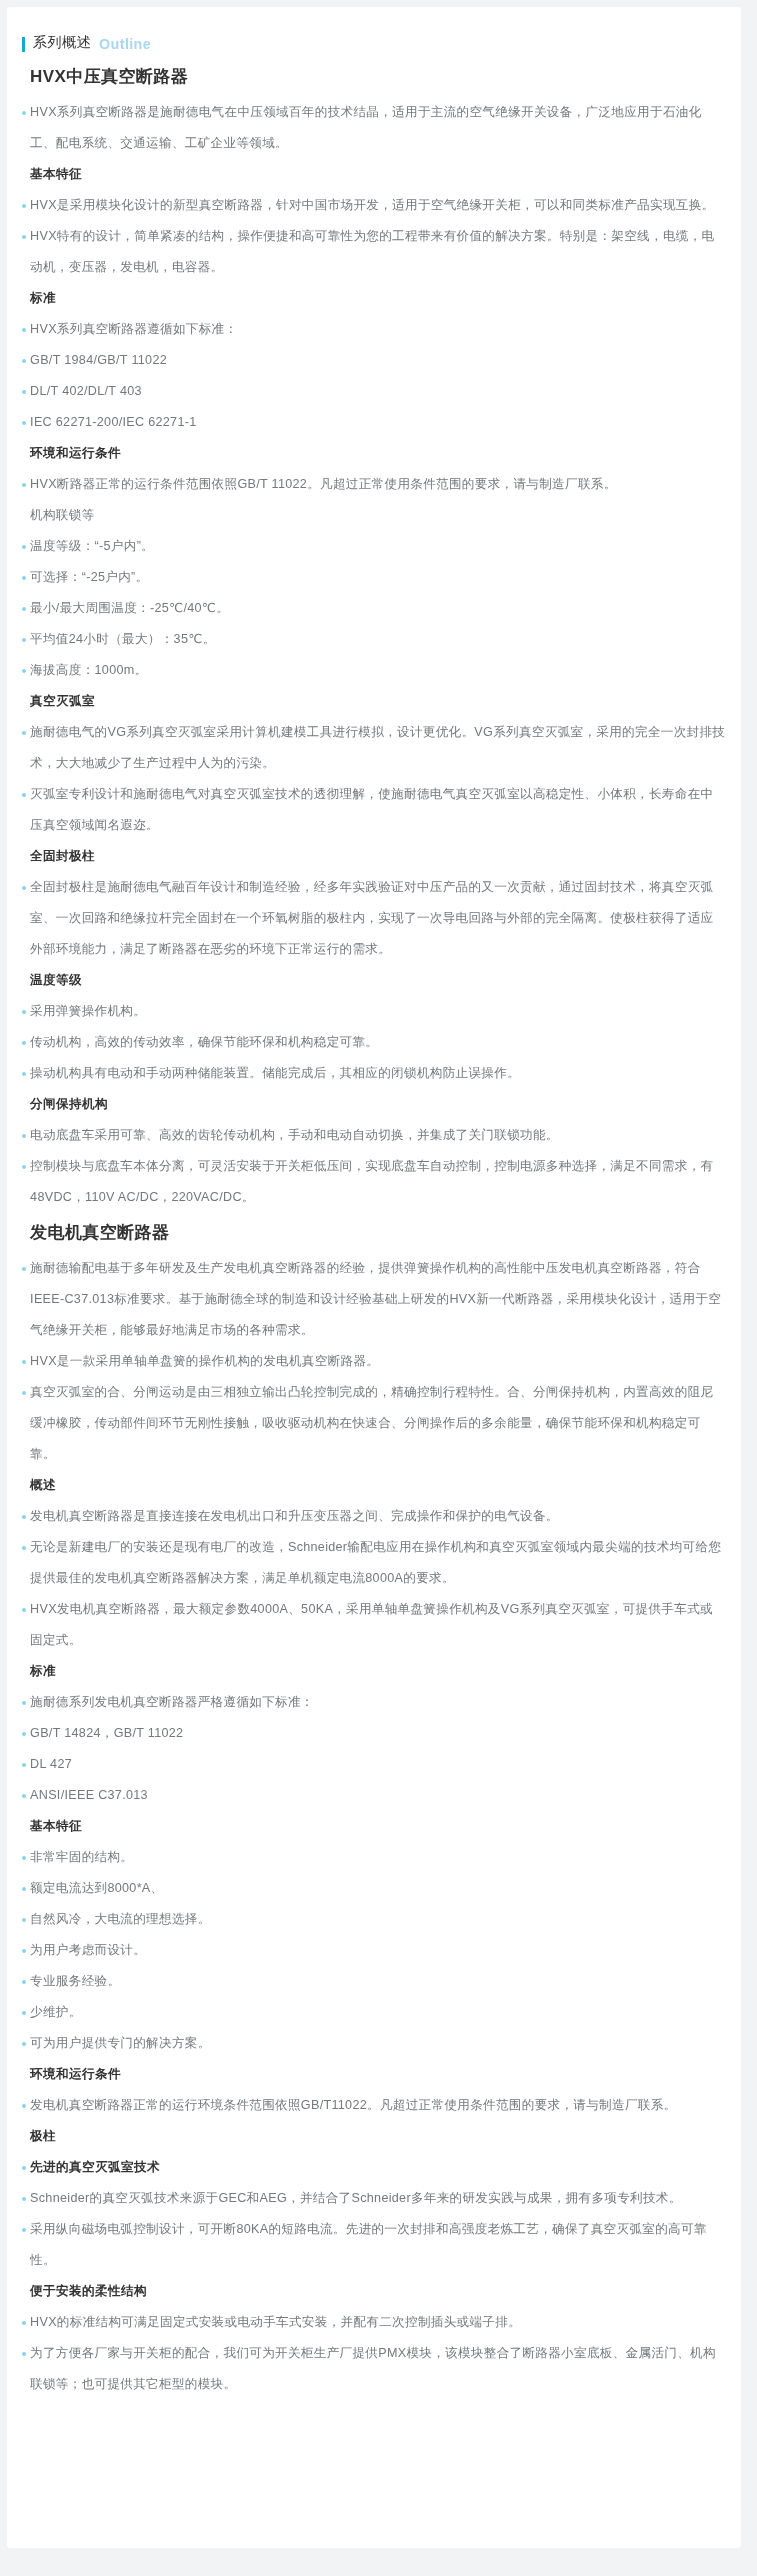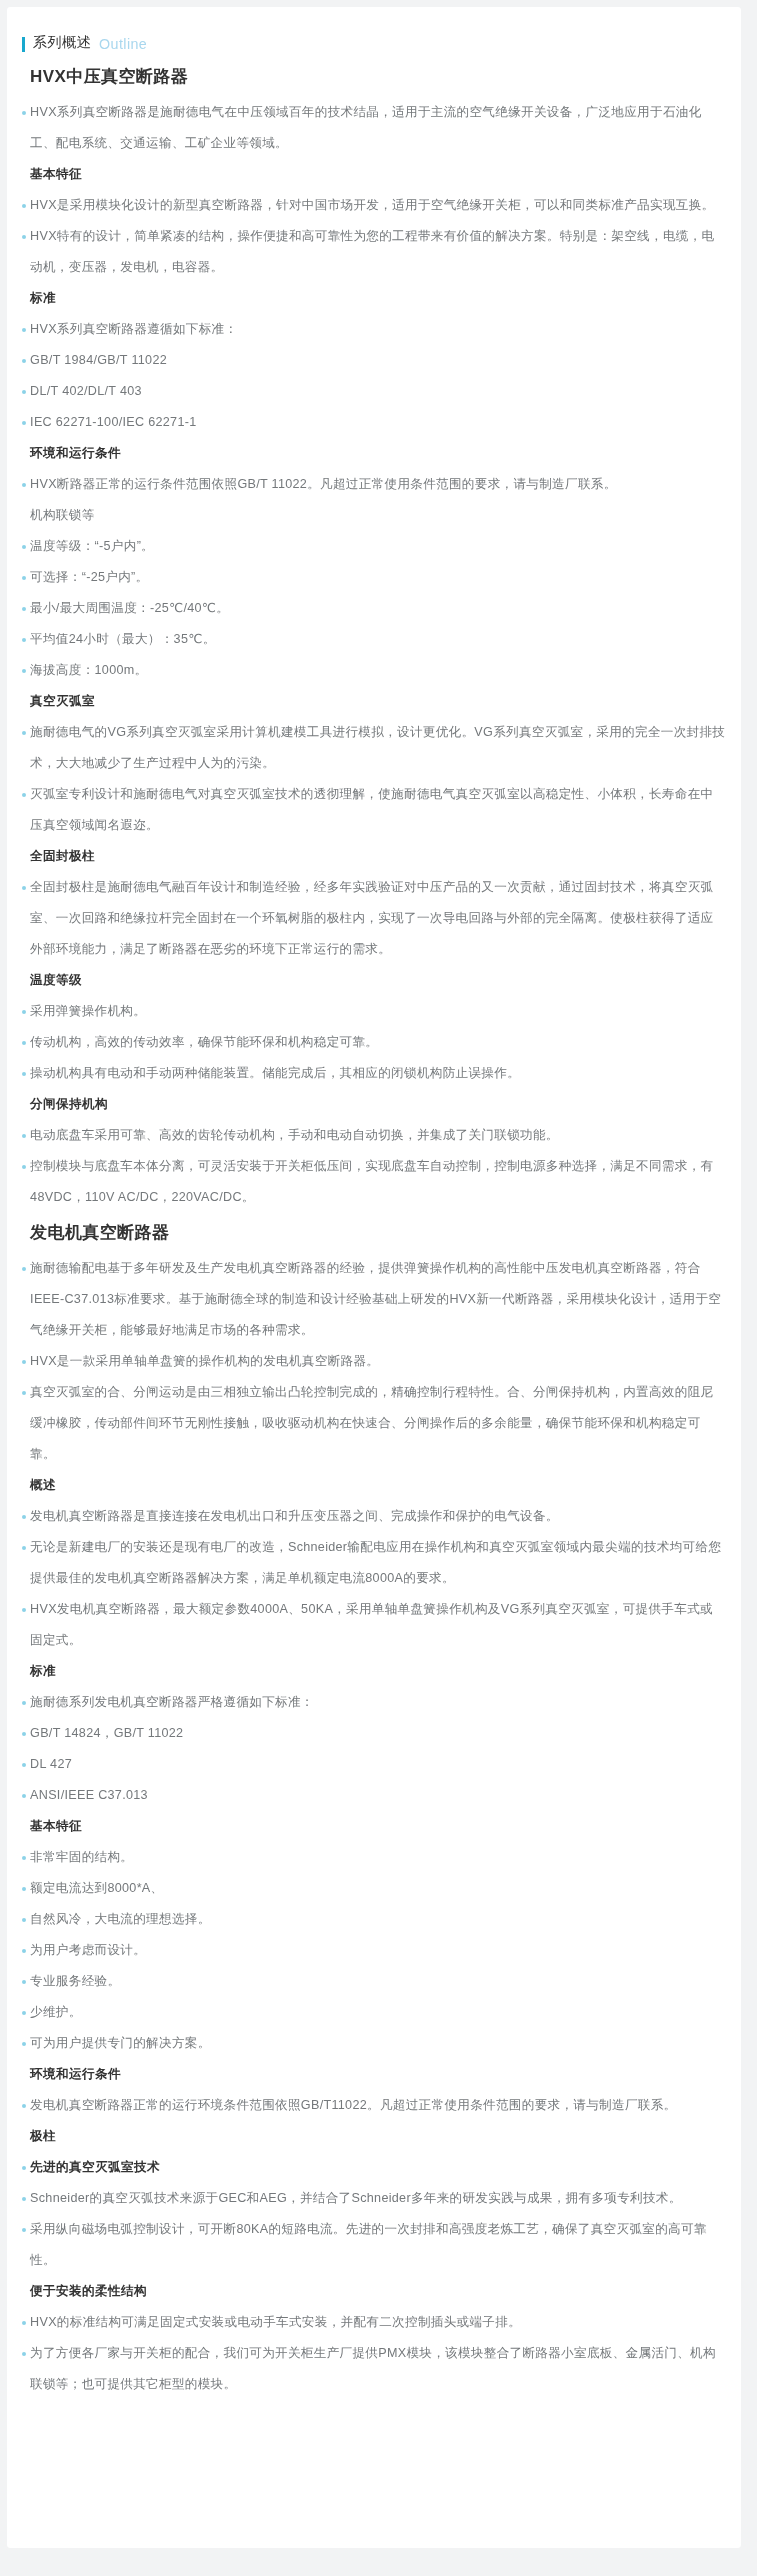--- a/index.html
+++ b/index.html
@@ -41,21 +41,21 @@
   .title-zh{
     color:var(--heading);
     font-size:14.3px;
     font-weight:500;
     margin-left:7.6px;
     letter-spacing:0.4px;
   }
   .title-en{
     color:var(--title-en);
     font-size:14.3px;
-    font-weight:400;
+    font-weight:700;
     margin-left:7.6px;
     letter-spacing:0.4px;
   }
   .blocks{padding-left:0;}
   .h1{
     color:var(--heading);
     font-size:17px;
     font-weight:700;
     line-height:40px;
     margin-left:8.4px;
@@ -106,21 +106,21 @@
   <div class="blocks">
       <h1 class="h1">HVX中压真空断路器</h1>
       <div class="bullet"><span class="dot"></span><span>HVX系列真空断路器是施耐德电气在中压领域百年的技术结晶，适用于主流的空气绝缘开关设备，广泛地应用于石油化工、配电系统、交通运输、工矿企业等领域。</span></div>
       <div class="h2">基本特征</div>
       <div class="bullet"><span class="dot"></span><span>HVX是采用模块化设计的新型真空断路器，针对中国市场开发，适用于空气绝缘开关柜，可以和同类标准产品实现互换。</span></div>
       <div class="bullet"><span class="dot"></span><span>HVX特有的设计，简单紧凑的结构，操作便捷和高可靠性为您的工程带来有价值的解决方案。特别是：架空线，电缆，电动机，变压器，发电机，电容器。</span></div>
       <div class="h2">标准</div>
       <div class="bullet"><span class="dot"></span><span>HVX系列真空断路器遵循如下标准：</span></div>
       <div class="bullet"><span class="dot"></span><span>GB/T 1984/GB/T 11022</span></div>
       <div class="bullet"><span class="dot"></span><span>DL/T 402/DL/T 403</span></div>
-      <div class="bullet"><span class="dot"></span><span>IEC 62271-100/IEC 62271-1</span></div>
+      <div class="bullet"><span class="dot"></span><span>IEC 62271-200/IEC 62271-1</span></div>
       <div class="h2">环境和运行条件</div>
       <div class="bullet"><span class="dot"></span><span>HVX断路器正常的运行条件范围依照GB/T 11022。凡超过正常使用条件范围的要求，请与制造厂联系。</span></div>
       <div class="plain">机构联锁等</div>
       <div class="bullet"><span class="dot"></span><span>温度等级：“-5户内”。</span></div>
       <div class="bullet"><span class="dot"></span><span>可选择：“-25户内”。</span></div>
       <div class="bullet"><span class="dot"></span><span>最小/最大周围温度：-25℃/40℃。</span></div>
       <div class="bullet"><span class="dot"></span><span>平均值24小时（最大）：35℃。</span></div>
       <div class="bullet"><span class="dot"></span><span>海拔高度：1000m。</span></div>
       <div class="h2">真空灭弧室</div>
       <div class="bullet"><span class="dot"></span><span>施耐德电气的VG系列真空灭弧室采用计算机建模工具进行模拟，设计更优化。VG系列真空灭弧室，采用的完全一次封排技术，大大地减少了生产过程中人为的污染。</span></div>

